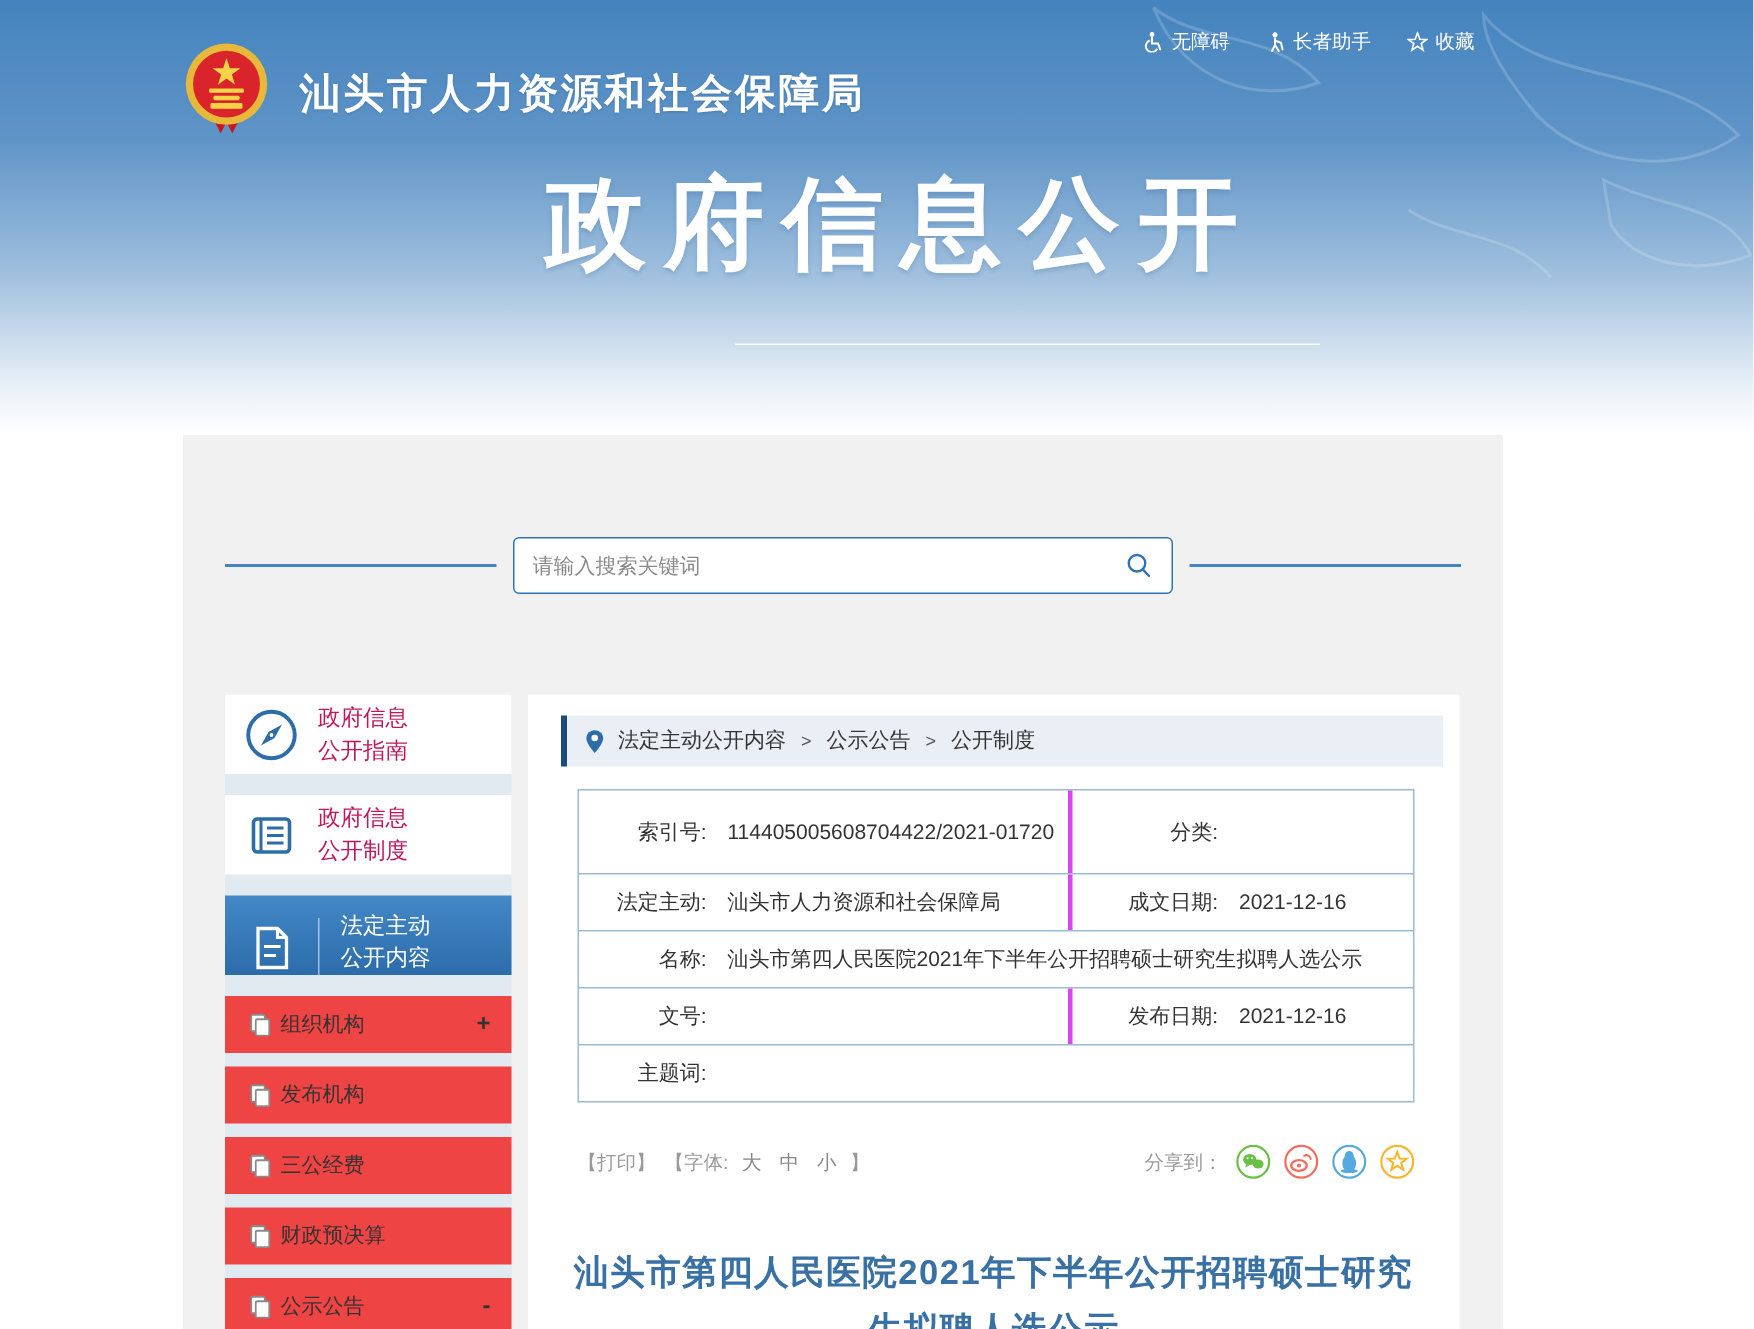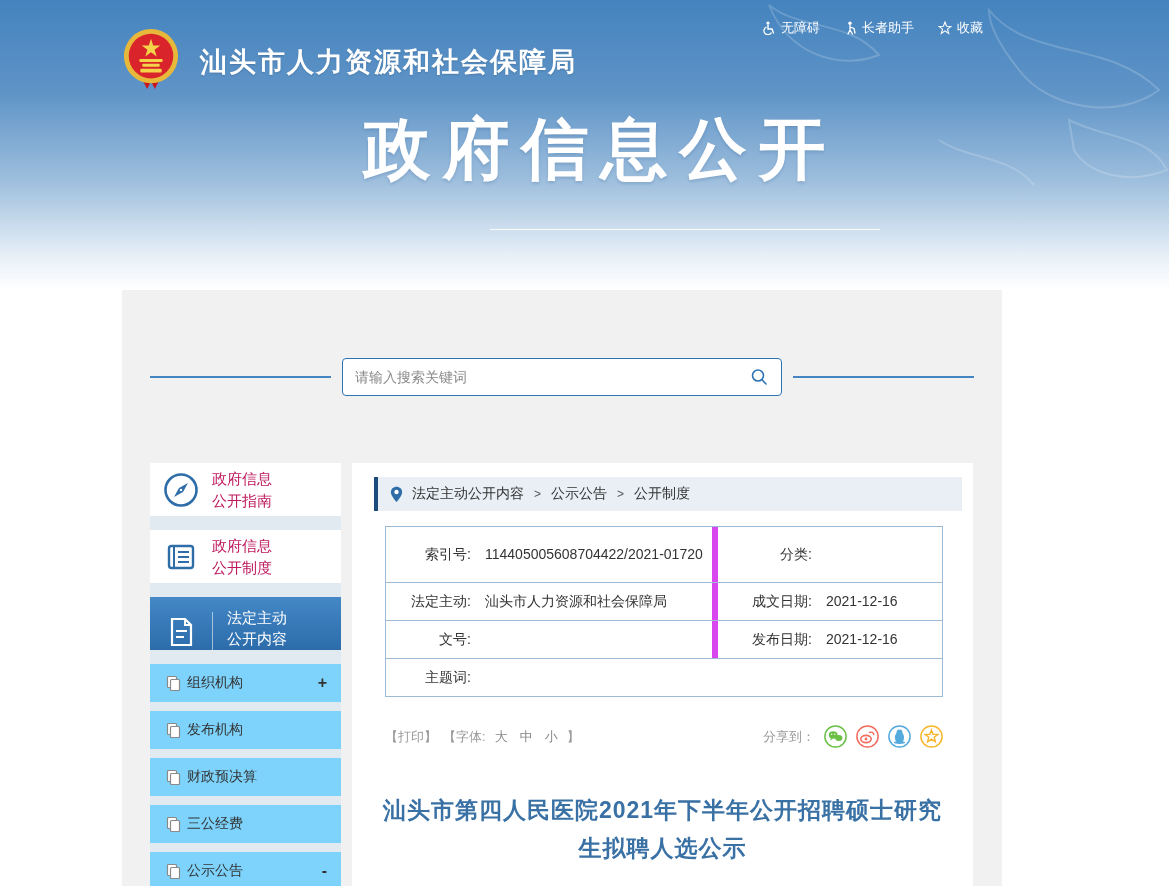--- a/index.html
+++ b/index.html
@@ -41,42 +41,42 @@
 
   
   .sidebar { width:191px; background:#e2eaf1; padding-bottom:2px; }
   .side-card { height:53px; background:#fff; margin-bottom:14px; display:flex;
     align-items:center; cursor:pointer; }
   .side-card .ic { width:62px; display:flex; justify-content:center; align-items:center; }
   .side-label { font-size:15px; color:#be185d; line-height:1.45; }
   .side-card.active { background:linear-gradient(180deg,#4488c6,#2c6cab);align-items:flex-end; }
   .side-card.active .side-label { color:#fff; }
   .side-divider { width:1px; height:38px; background:rgba(255,255,255,.55); margin-right:14px; }
-  .side-sub { height:38px; background:#7dd3fc; margin-bottom:9px; display:flex; align-items:center;
+  .side-sub { height:38px; background:#ef4444; margin-bottom:9px; display:flex; align-items:center;
     padding:0 14px 0 16px; cursor:pointer; font-size:14px; color:#333; }
   .side-sub .pages { margin-right:6px; display:flex; }
   .side-sub .toggle { margin-left:auto; font-size:16px; font-weight:bold; color:#333; }
 
   
   .content { flex:1; background:#fff; min-height:425px; padding-bottom:60px; }
   .breadcrumb { margin:14px 11px 0 22px; height:34px; background:#e9eff5;
     border-left:4px solid #1b4a7d; display:flex; align-items:center; padding-left:12px;
     font-size:14px; color:#333; }
   .crumb { cursor:pointer; }
   .crumb-sep { margin:0 10px; color:#555; font-size:12px; }
 
   .meta-table { margin:15px 30px 0 33px; border:1px solid #9cb9d6; font-size:14px; color:#333; }
   .mrow { display:grid; grid-template-columns:85px 241px 100px 130px; border-top:1px solid #9cb9d6; }
   .mrow:first-child { border-top:none; }
   .mrow.full { grid-template-columns:85px 471px; }
   .mcell { display:flex; align-items:center; min-height:37px; padding:6px 0; }
   .mrow.tall .mcell { min-height:55px; }
   .mlabel { justify-content:flex-end; }
   .mvalue { padding-left:14px; padding-right:8px; word-break:break-word; line-height:1.45; }
-  .mcell.div { border-left:6px solid #d946ef; }
+  .mcell.div { border-left:3px solid #d946ef; }
 
   .tools-row { margin:28px 30px 0 33px; display:flex; justify-content:space-between;
     align-items:center; font-size:13px; color:#999; }
   .tools-left { display:flex; gap:6px; }
   .font-size-opt { margin:0 3px; cursor:pointer; color:#888; }
   .clickable { cursor:pointer; }
   .tools-right { display:flex; align-items:center; gap:9px; }
   .share-ic { width:23px; height:23px; cursor:pointer; display:block; }
 
   .article-title { margin:44px auto 0; width:565px; text-align:center; font-size:23px;
@@ -222,32 +222,32 @@
         <span class="toggle"></span>
       </div>
 
       <div class="side-sub">
         <span class="pages">
           <svg width="15" height="16" viewBox="0 0 15 16">
             <rect x="1.5" y="1.5" width="9" height="11" rx="1" fill="#fff" stroke="#8a8a8a" stroke-width="1.2"></rect>
             <rect x="4.5" y="4.5" width="9" height="11" rx="1" fill="#fff" stroke="#8a8a8a" stroke-width="1.2"></rect>
           </svg>
         </span>
+        <span>三公经费</span>
+        <span class="toggle"></span>
+      </div>
+
+      <div class="side-sub">
+        <span class="pages">
+          <svg width="15" height="16" viewBox="0 0 15 16">
+            <rect x="1.5" y="1.5" width="9" height="11" rx="1" fill="#fff" stroke="#8a8a8a" stroke-width="1.2"></rect>
+            <rect x="4.5" y="4.5" width="9" height="11" rx="1" fill="#fff" stroke="#8a8a8a" stroke-width="1.2"></rect>
+          </svg>
+        </span>
         <span>财政预决算</span>
-        <span class="toggle"></span>
-      </div>
-
-      <div class="side-sub">
-        <span class="pages">
-          <svg width="15" height="16" viewBox="0 0 15 16">
-            <rect x="1.5" y="1.5" width="9" height="11" rx="1" fill="#fff" stroke="#8a8a8a" stroke-width="1.2"></rect>
-            <rect x="4.5" y="4.5" width="9" height="11" rx="1" fill="#fff" stroke="#8a8a8a" stroke-width="1.2"></rect>
-          </svg>
-        </span>
-        <span>三公经费</span>
         <span class="toggle"></span>
       </div>
 
       <div class="side-sub">
         <span class="pages">
           <svg width="15" height="16" viewBox="0 0 15 16">
             <rect x="1.5" y="1.5" width="9" height="11" rx="1" fill="#fff" stroke="#8a8a8a" stroke-width="1.2"></rect>
             <rect x="4.5" y="4.5" width="9" height="11" rx="1" fill="#fff" stroke="#8a8a8a" stroke-width="1.2"></rect>
           </svg>
         </span>
@@ -276,20 +276,24 @@
           <div class="mcell mvalue">114405005608704422/2021-01720</div>
           <div class="mcell mlabel div">分类:</div>
           <div class="mcell mvalue"></div>
         </div>
         <div class="mrow">
           <div class="mcell mlabel">法定主动:</div>
           <div class="mcell mvalue">汕头市人力资源和社会保障局</div>
           <div class="mcell mlabel div">成文日期:</div>
           <div class="mcell mvalue">2021-12-16</div>
         </div>
+        <div class="mrow full">
+          <div class="mcell mlabel">名称:</div>
+          <div class="mcell mvalue">汕头市第四人民医院2021年下半年公开招聘硕士研究生拟聘人选公示</div>
+        </div>
         <div class="mrow">
           <div class="mcell mlabel">文号:</div>
           <div class="mcell mvalue"></div>
           <div class="mcell mlabel div">发布日期:</div>
           <div class="mcell mvalue">2021-12-16</div>
         </div>
         <div class="mrow full">
           <div class="mcell mlabel">主题词:</div>
           <div class="mcell mvalue"></div>
         </div>

